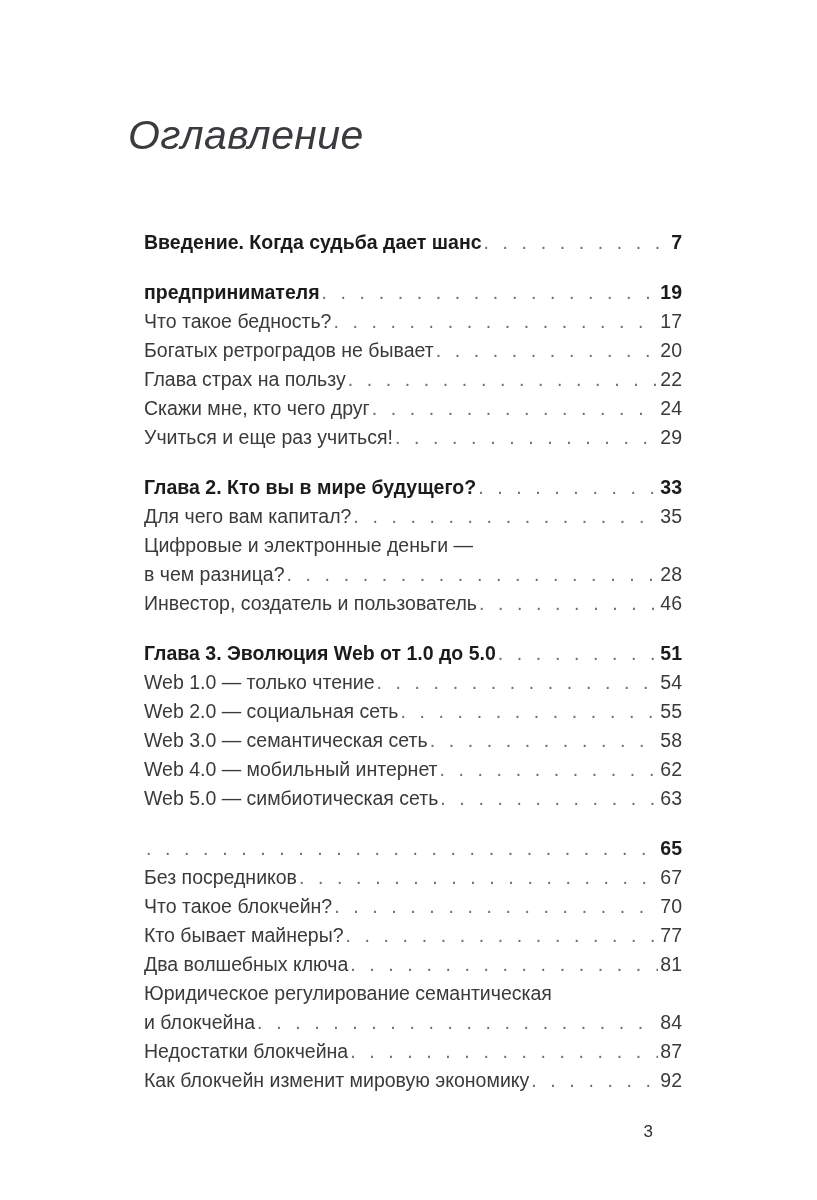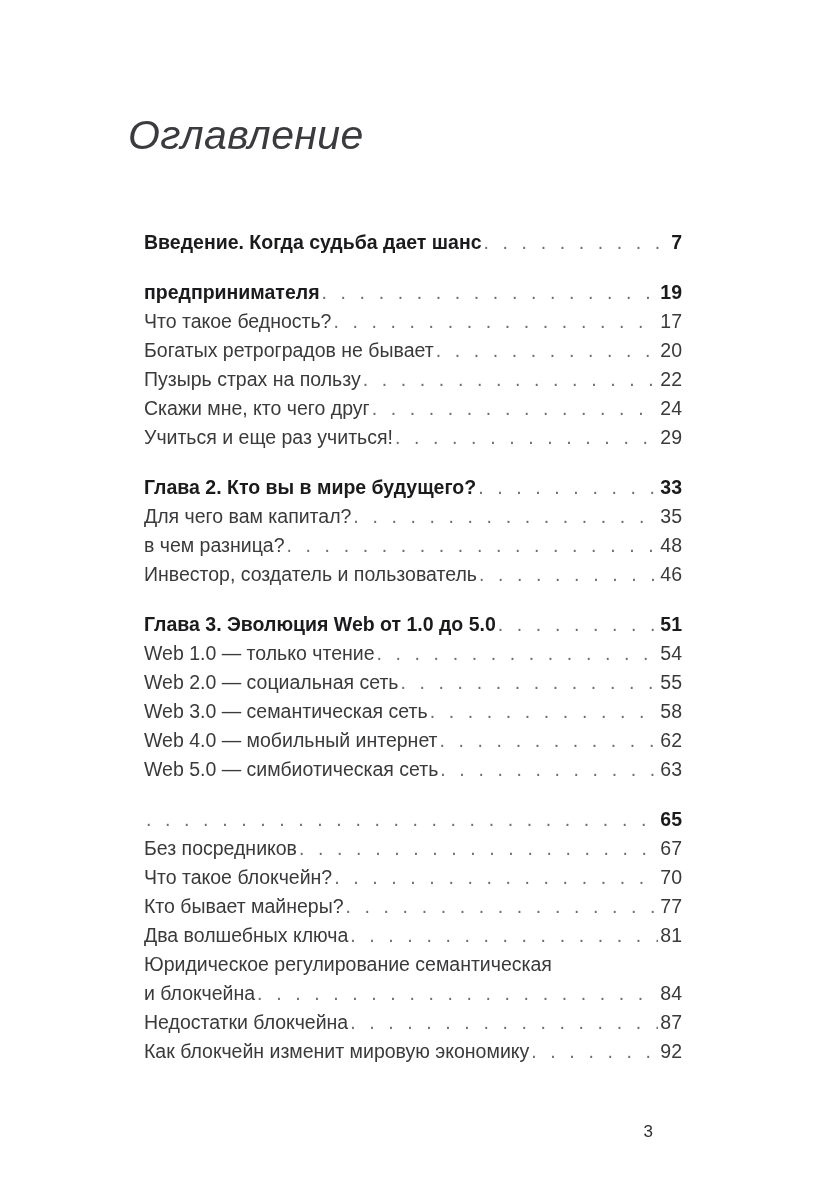--- a/index.html
+++ b/index.html
@@ -120,21 +120,21 @@
           <span class="title">Что такое бедность?</span>
           <span class="leader"> . . . . . . . . . . . . . . . . . . . . . . . . . . . . . . . . . . . . . . . . . . . . . . . . . . . . . . . . . . . . . . . . . . . . . . . . . . . . . . . . . . . . . . . . .</span>
           <span class="pageno">17</span>
         </div>
         <div class="entry">
           <span class="title">Богатых ретроградов не бывает</span>
           <span class="leader"> . . . . . . . . . . . . . . . . . . . . . . . . . . . . . . . . . . . . . . . . . . . . . . . . . . . . . . . . . . . . . . . . . . . . . . . . . . . . . . . . . . . . . . . . .</span>
           <span class="pageno">20</span>
         </div>
         <div class="entry">
-          <span class="title">Пузырь страх на пользу</span>
+          <span class="title">Глава страх на пользу</span>
           <span class="leader"> . . . . . . . . . . . . . . . . . . . . . . . . . . . . . . . . . . . . . . . . . . . . . . . . . . . . . . . . . . . . . . . . . . . . . . . . . . . . . . . . . . . . . . . . .</span>
           <span class="pageno">22</span>
         </div>
         <div class="entry">
           <span class="title">Скажи мне, кто чего друг</span>
           <span class="leader"> . . . . . . . . . . . . . . . . . . . . . . . . . . . . . . . . . . . . . . . . . . . . . . . . . . . . . . . . . . . . . . . . . . . . . . . . . . . . . . . . . . . . . . . . .</span>
           <span class="pageno">24</span>
         </div>
         <div class="entry">
           <span class="title">Учиться и еще раз учиться!</span>
@@ -146,24 +146,25 @@
         <div class="entry chapter">
           <span class="title">Глава 2. Кто вы в мире будущего?</span>
           <span class="leader"> . . . . . . . . . . . . . . . . . . . . . . . . . . . . . . . . . . . . . . . . . . . . . . . . . . . . . . . . . . . . . . . . . . . . . . . . . . . . . . . . . . . . . . . . .</span>
           <span class="pageno">33</span>
         </div>
         <div class="entry">
           <span class="title">Для чего вам капитал?</span>
           <span class="leader"> . . . . . . . . . . . . . . . . . . . . . . . . . . . . . . . . . . . . . . . . . . . . . . . . . . . . . . . . . . . . . . . . . . . . . . . . . . . . . . . . . . . . . . . . .</span>
           <span class="pageno">35</span>
         </div>
+        <div class="entry full-line"><span class="title">Цифровые и электронные деньги —</span></div>
         <div class="entry">
           <span class="title">в чем разница?</span>
           <span class="leader"> . . . . . . . . . . . . . . . . . . . . . . . . . . . . . . . . . . . . . . . . . . . . . . . . . . . . . . . . . . . . . . . . . . . . . . . . . . . . . . . . . . . . . . . . .</span>
-          <span class="pageno">48</span>
+          <span class="pageno">28</span>
         </div>
         <div class="entry">
           <span class="title">Инвестор, создатель и пользователь</span>
           <span class="leader"> . . . . . . . . . . . . . . . . . . . . . . . . . . . . . . . . . . . . . . . . . . . . . . . . . . . . . . . . . . . . . . . . . . . . . . . . . . . . . . . . . . . . . . . . .</span>
           <span class="pageno">46</span>
         </div>
       </div>
       <div class="toc-group">
         <div class="entry chapter">
           <span class="title">Глава 3. Эволюция Web от 1.0 до 5.0</span>

